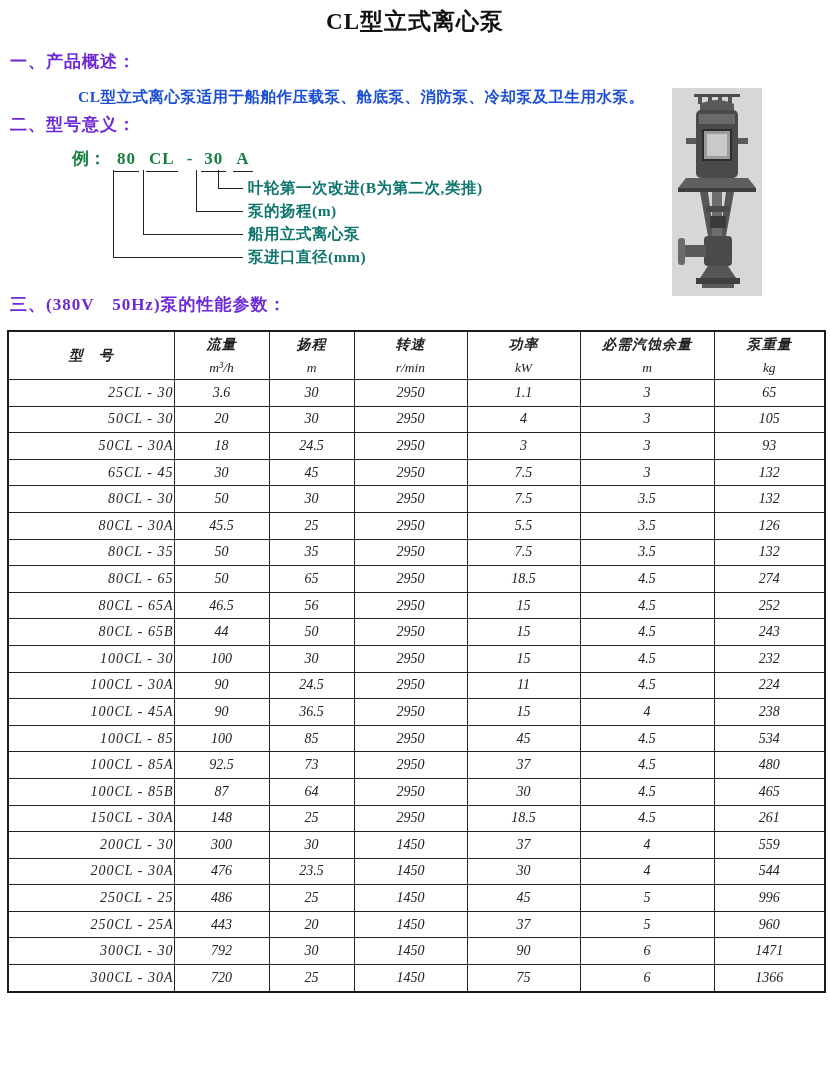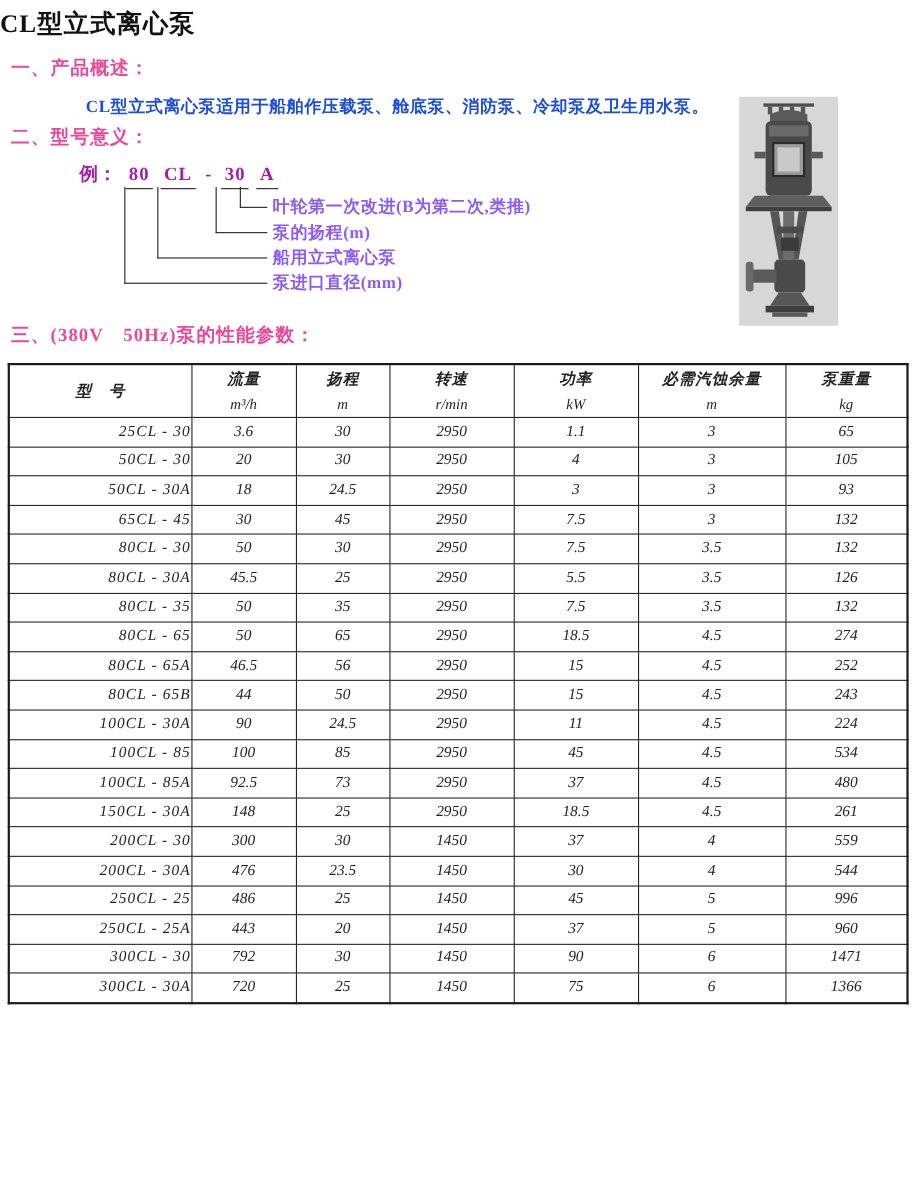--- a/index.html
+++ b/index.html
@@ -9,49 +9,50 @@
     font-family: "Liberation Serif", "DejaVu Serif", serif;
     color: #1f1f1f;
     position: relative;
     overflow: hidden;
   }
   .abs { position: absolute; }
 
   
   #doc-title {
     top: 6px; left: 0; width: 100%;
+    text-align: center;
     font-size: 23px; font-weight: bold;
     letter-spacing: 1px;
     color: #111;
   }
 
   
   .sec-heading {
     left: 10px;
     font-size: 17px; font-weight: bold;
     letter-spacing: 1px;
-    color: #ec4899;
+    color: #6d28d9;
   }
   #sec1-heading { top: 50px; }
   #sec2-heading { top: 113px; }
   #sec3-heading { top: 293px; }
 
   #overview-text {
     left: 78px; top: 87px;
     font-size: 15.5px; font-weight: bold;
     letter-spacing: 0.5px;
     color: #1d4ed8;
     width: 580px;
   }
 
   
   #model-example-line {
     left: 72px; top: 147px;
     font-size: 17px; font-weight: bold;
-    color: #a21caf;
+    color: #15803d;
     white-space: nowrap;
   }
   #model-example-line .prefix { margin-right: 8px; }
   .tok {
     display: inline-block;
     border-bottom: 1.6px solid #222;
     padding: 0 3px 2px 3px;
     margin-right: 7px;
     letter-spacing: 1px;
   }
@@ -66,21 +67,21 @@
     border-bottom: 1.6px solid #222;
   }
   #conn-a  { left: 218px; top: 170px; width: 24px; height: 18px; }
   #conn-30 { left: 196px; top: 170px; width: 46px; height: 41px; }
   #conn-cl { left: 143px; top: 170px; width: 99px; height: 64px; }
   #conn-80 { left: 113px; top: 170px; width: 129px; height: 87px; }
   .model-label {
     position: absolute;
     left: 248px;
     font-size: 15.5px; font-weight: bold;
-    color: #8b5cf6;
+    color: #0f766e;
     white-space: nowrap;
     letter-spacing: 0.5px;
   }
   #model-label-0 { top: 178px; }
   #model-label-1 { top: 201px; }
   #model-label-2 { top: 224px; }
   #model-label-3 { top: 247px; }
 
   
   #pump-photo {
@@ -312,47 +313,74 @@
         <tr>
           <td class="model">80CL - 65B</td>
           <td>44</td>
           <td>50</td>
           <td>2950</td>
           <td>15</td>
           <td>4.5</td>
           <td>243</td>
         </tr>
         <tr>
+          <td class="model">100CL - 30</td>
+          <td>100</td>
+          <td>30</td>
+          <td>2950</td>
+          <td>15</td>
+          <td>4.5</td>
+          <td>232</td>
+        </tr>
+        <tr>
           <td class="model">100CL - 30A</td>
           <td>90</td>
           <td>24.5</td>
           <td>2950</td>
           <td>11</td>
           <td>4.5</td>
           <td>224</td>
         </tr>
         <tr>
+          <td class="model">100CL - 45A</td>
+          <td>90</td>
+          <td>36.5</td>
+          <td>2950</td>
+          <td>15</td>
+          <td>4</td>
+          <td>238</td>
+        </tr>
+        <tr>
           <td class="model">100CL - 85</td>
           <td>100</td>
           <td>85</td>
           <td>2950</td>
           <td>45</td>
           <td>4.5</td>
           <td>534</td>
         </tr>
         <tr>
           <td class="model">100CL - 85A</td>
           <td>92.5</td>
           <td>73</td>
           <td>2950</td>
           <td>37</td>
           <td>4.5</td>
           <td>480</td>
         </tr>
         <tr>
+          <td class="model">100CL - 85B</td>
+          <td>87</td>
+          <td>64</td>
+          <td>2950</td>
+          <td>30</td>
+          <td>4.5</td>
+          <td>465</td>
+        </tr>
+        <tr>
           <td class="model">150CL - 30A</td>
           <td>148</td>
           <td>25</td>
           <td>2950</td>
           <td>18.5</td>
           <td>4.5</td>
           <td>261</td>
         </tr>
         <tr>
           <td class="model">200CL - 30</td>

